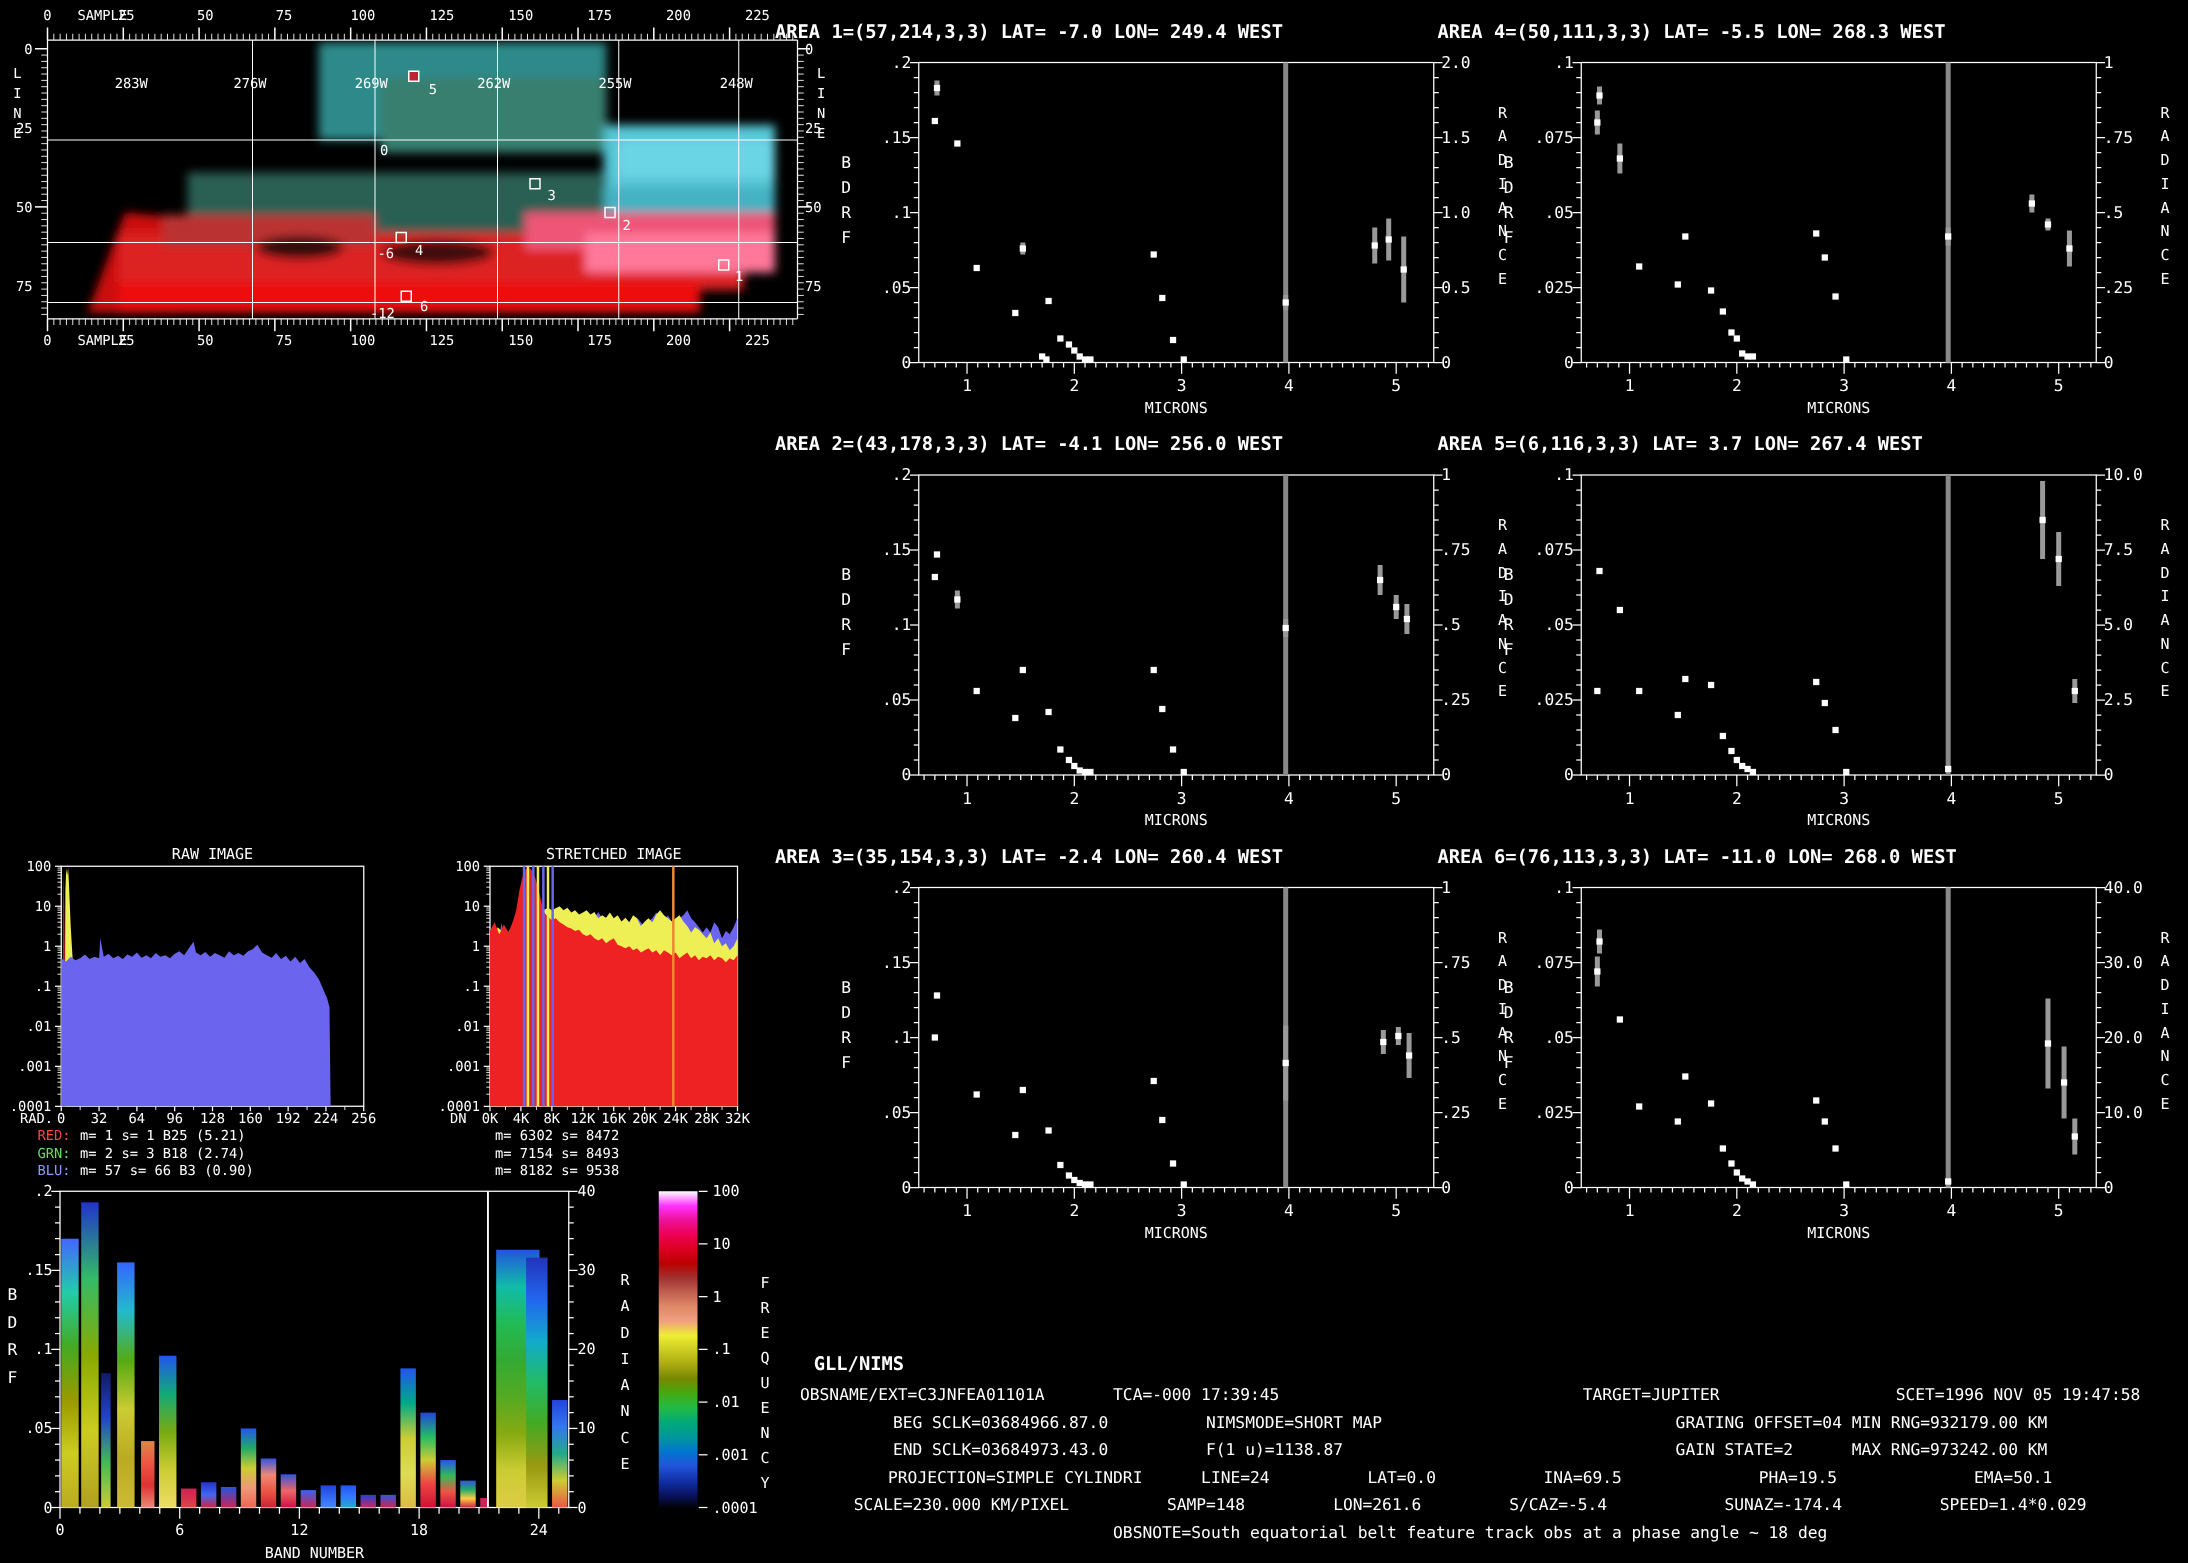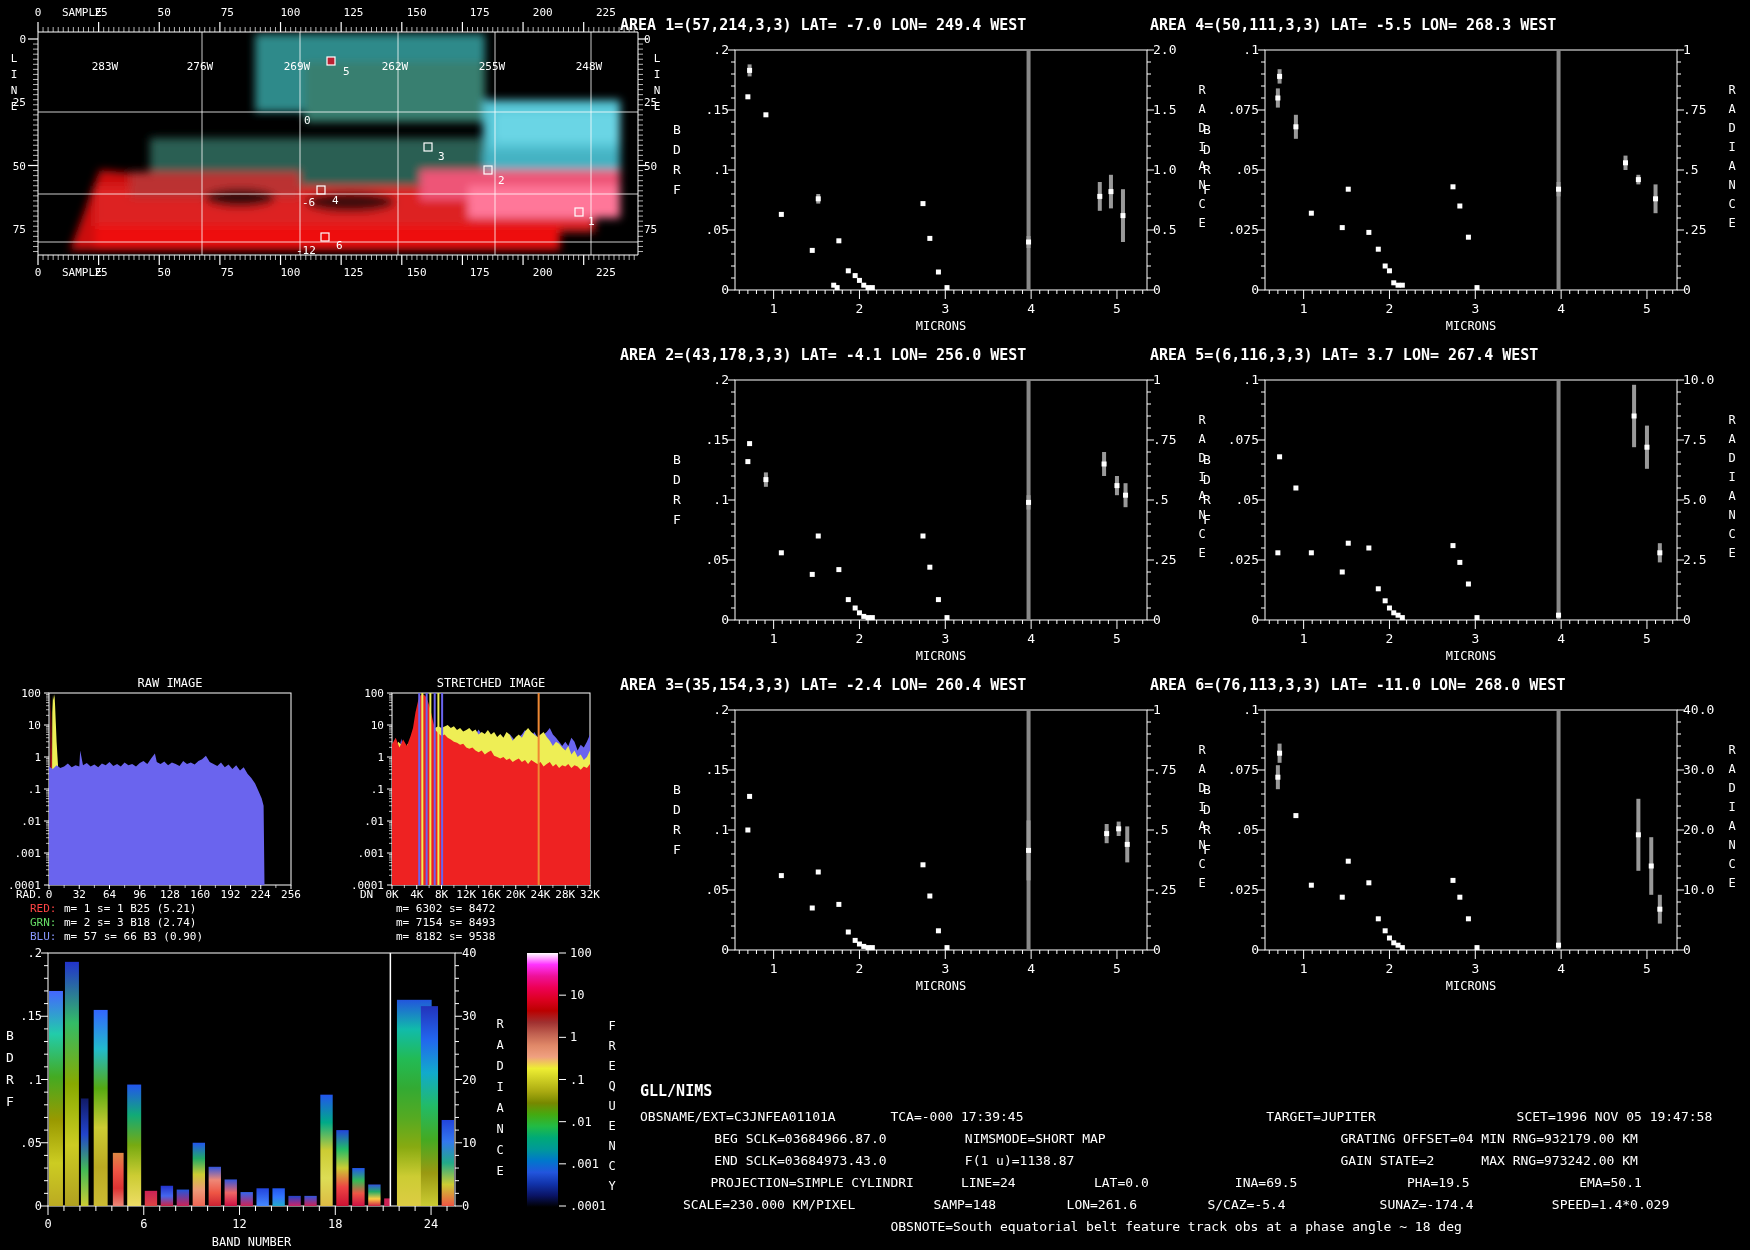--- a/index.html
+++ b/index.html
@@ -1,19 +1,19 @@
 <!DOCTYPE html>
 <html><head>
 <meta charset="utf-8">
 <style>
   html,body{margin:0;padding:0;background:#000;}
   #root{position:relative;width:1750px;height:1250px;background:#000;overflow:hidden;
         font-family:"DejaVu Sans Mono",monospace;color:#fff;}
   svg{position:absolute;left:0;top:0;}
-  .abs{position:absolute;}
+  .abs{position:absolute;margin-left:11px;}
   #gll-title{font-family:"DejaVu Sans Mono",monospace;font-weight:bold;font-size:15px;color:#fff;}
   #meta-lines{font-family:"DejaVu Sans Mono",monospace;font-size:13px;line-height:22px;
               color:#fff;white-space:pre;margin:0;text-align:center;}
 </style>
 </head>
 <body>
 
 <div id="root">
   <svg id="map-svg" width="660" height="300" style="left:0;top:0;">
       <defs>

